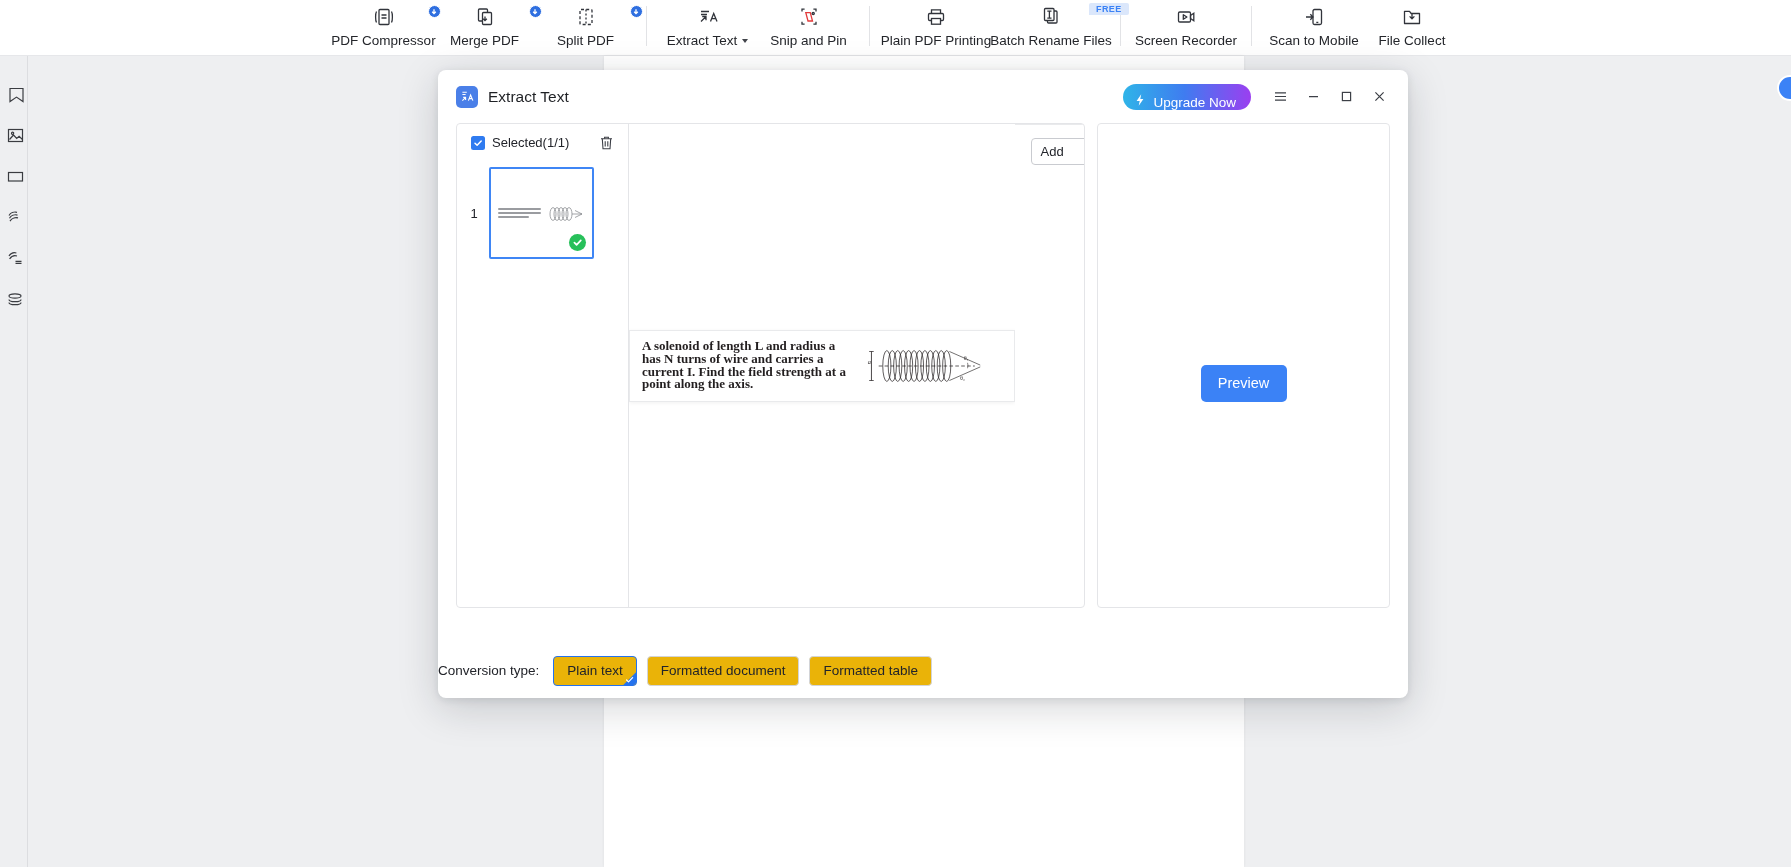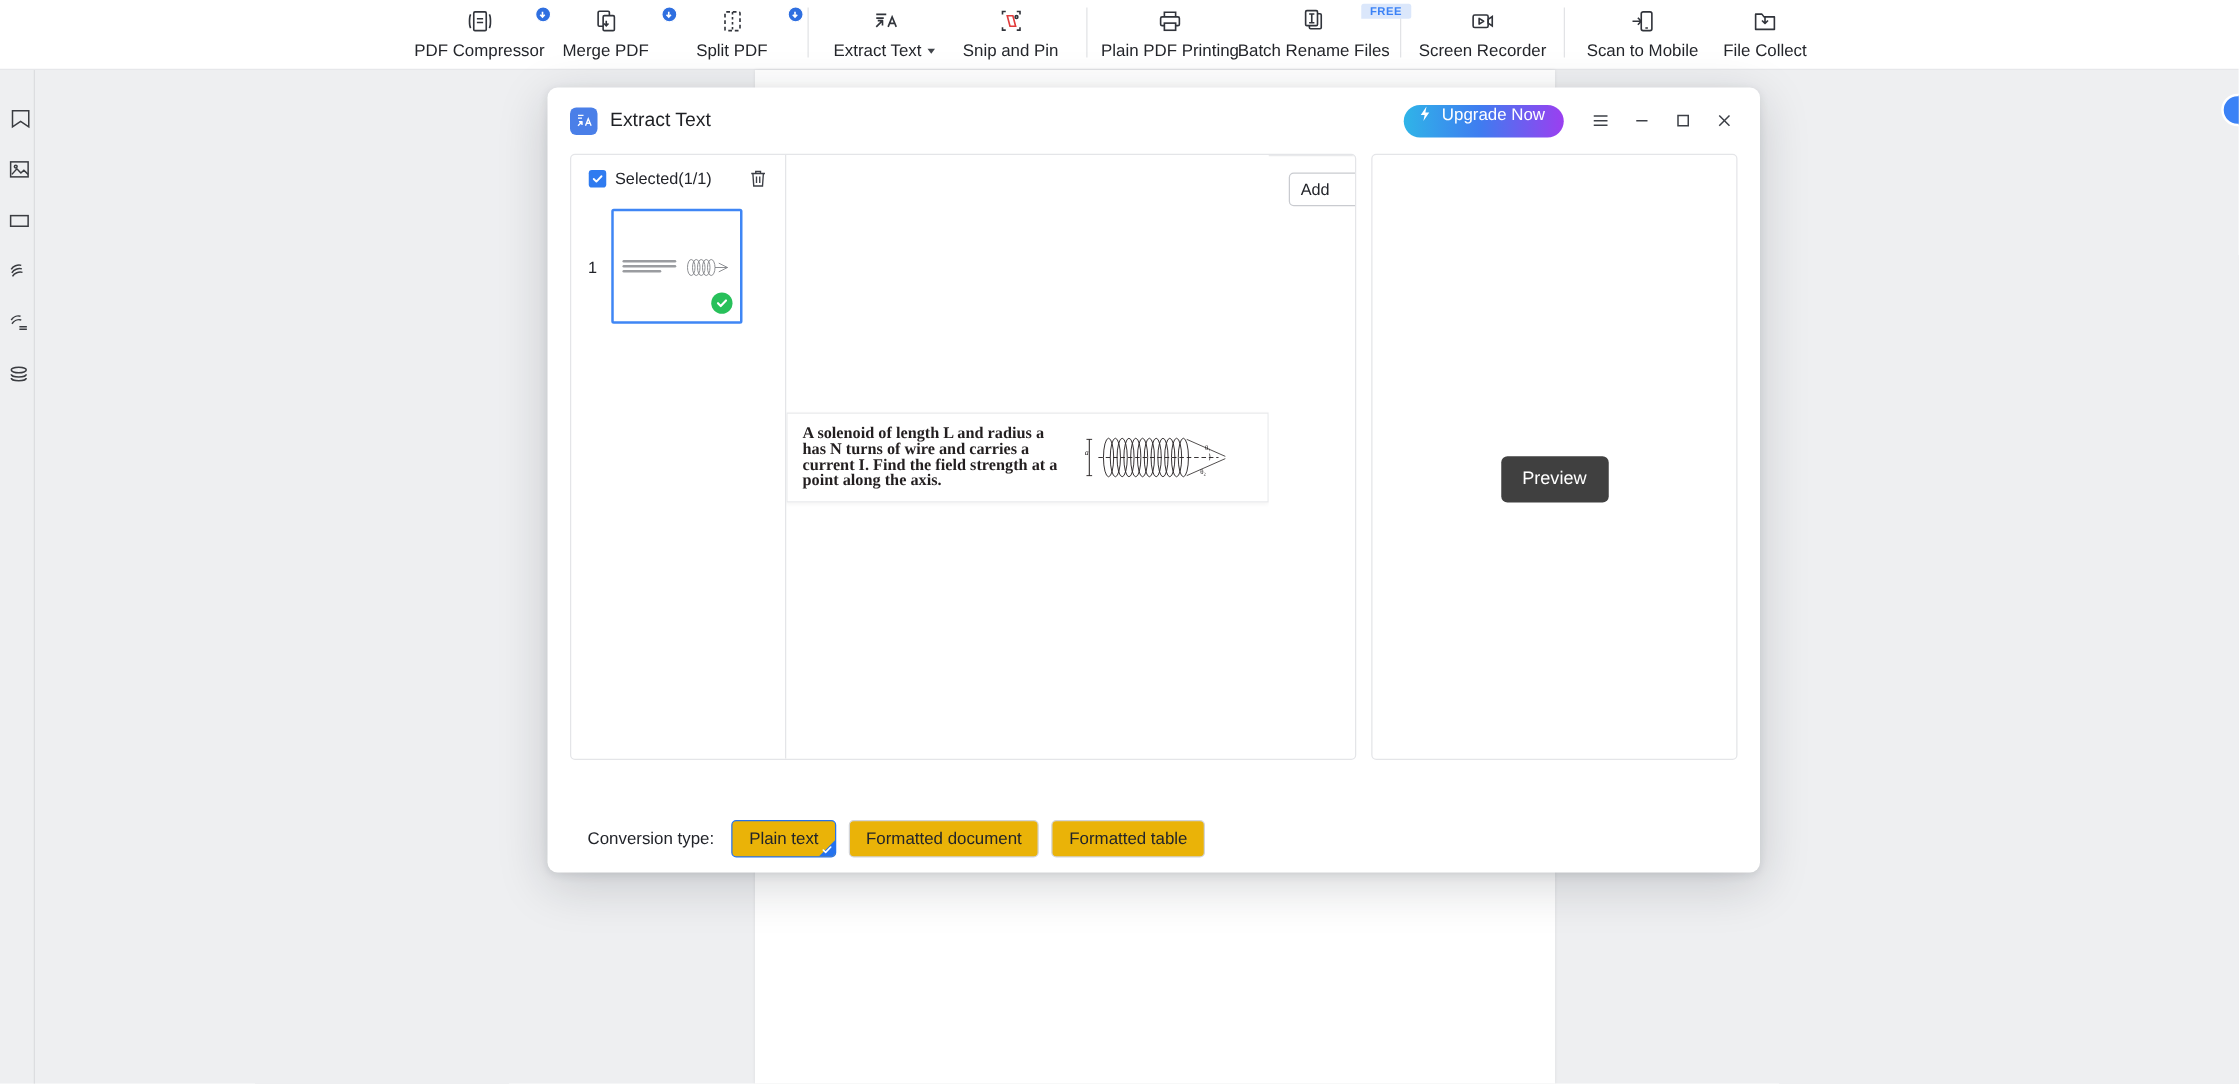--- a/index.html
+++ b/index.html
@@ -232,21 +232,21 @@
     gap: 0px;
   }
   #upgrade-btn {
     height: 26px;
     padding: 0 15px 0 10px;
     border-radius: 13px;
     background: linear-gradient(90deg, #2fb4e8 0%, #3f7cf0 48%, #9b3ff0 100%);
     color: #ffffff;
     font-size: 13.5px;
     display: flex;
-    align-items: flex-start;
+    align-items: flex-end;
     gap: 6px;
     border: none;
     cursor: pointer;
     white-space: nowrap;
   }
   .win-btn {
     width: 30px;
     height: 30px;
     display: flex;
     align-items: center;
@@ -527,39 +527,38 @@
   #result-panel {
     width: 298px;
     height: 485px;
     display: flex;
     align-items: center;
     justify-content: center;
   }
   #preview-btn {
     width: 86px;
     height: 37px;
-    background: #404040;
+    background: #3b82f6;
     color: #ffffff;
     font-size: 14.5px;
     border: none;
     border-radius: 5px;
     cursor: pointer;
     font-family: "Liberation Sans", sans-serif;
     margin-top: 35px;
   }
 
   
   #dialog-footer {
     position: absolute;
     left: 0; bottom: 0;
     width: 970px;
     height: 55px;
     display: flex;
     align-items: center;
-    padding-left: 32px;
     box-sizing: border-box;
     gap: 10px;
   }
   #conv-label {
     font-size: 13.5px;
     color: #22242a;
     margin-right: 4px;
   }
   .conv-chip {
     position: relative;

